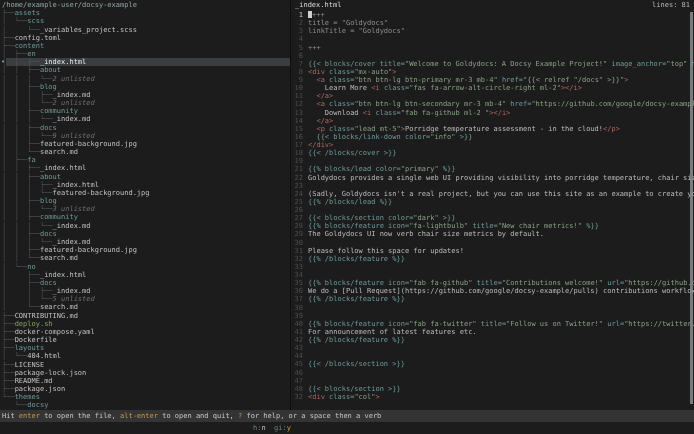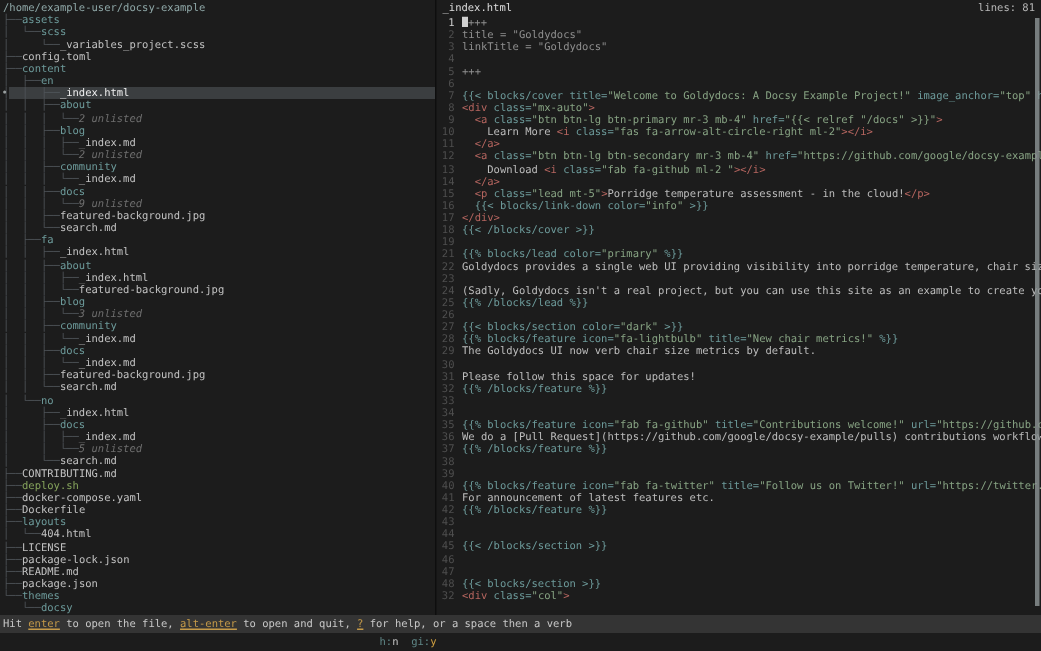--- a/index.html
+++ b/index.html
@@ -28,21 +28,21 @@
   .tok-tpl{color:var(--c-tpl);}
   .tok-str{color:var(--c-str);}
   .tok-tag{color:var(--c-tag);}
   .tok-txt{color:var(--c-txt);}
   .tok-fm{color:var(--c-fm);}
   .cursor-block{display:inline-block;width:4px;height:7px;background:#cfcfcf;vertical-align:-1px;}
   .pv-scrollbar{position:absolute;right:1px;top:12px;width:3px;height:392px;background:var(--c-scrollbar);opacity:.8;}
   
   .status-bar{position:absolute;left:0;top:410px;width:694px;height:12px;line-height:12px;background:var(--c-status-bg);
               padding-left:2px;box-sizing:border-box;white-space:pre;color:#c8c8c8;overflow:hidden;}
-  .status-bar .hl{color:var(--c-hl);text-decoration:underline;}
+  .status-bar .hl{color:var(--c-hl);}
   .input-bar{position:absolute;left:0;top:422px;width:694px;height:12px;line-height:12px;background:var(--c-bg);
              padding-left:2px;box-sizing:border-box;white-space:pre;}
   .flags{position:absolute;left:253px;top:0;white-space:pre;}
   .flag-label{color:var(--c-flag-label);}
   .flag-val-n{color:#c2c2c2;}
   .flag-val-y{color:var(--c-flag-y);}
 </style>
 </head>
 <body>
 

